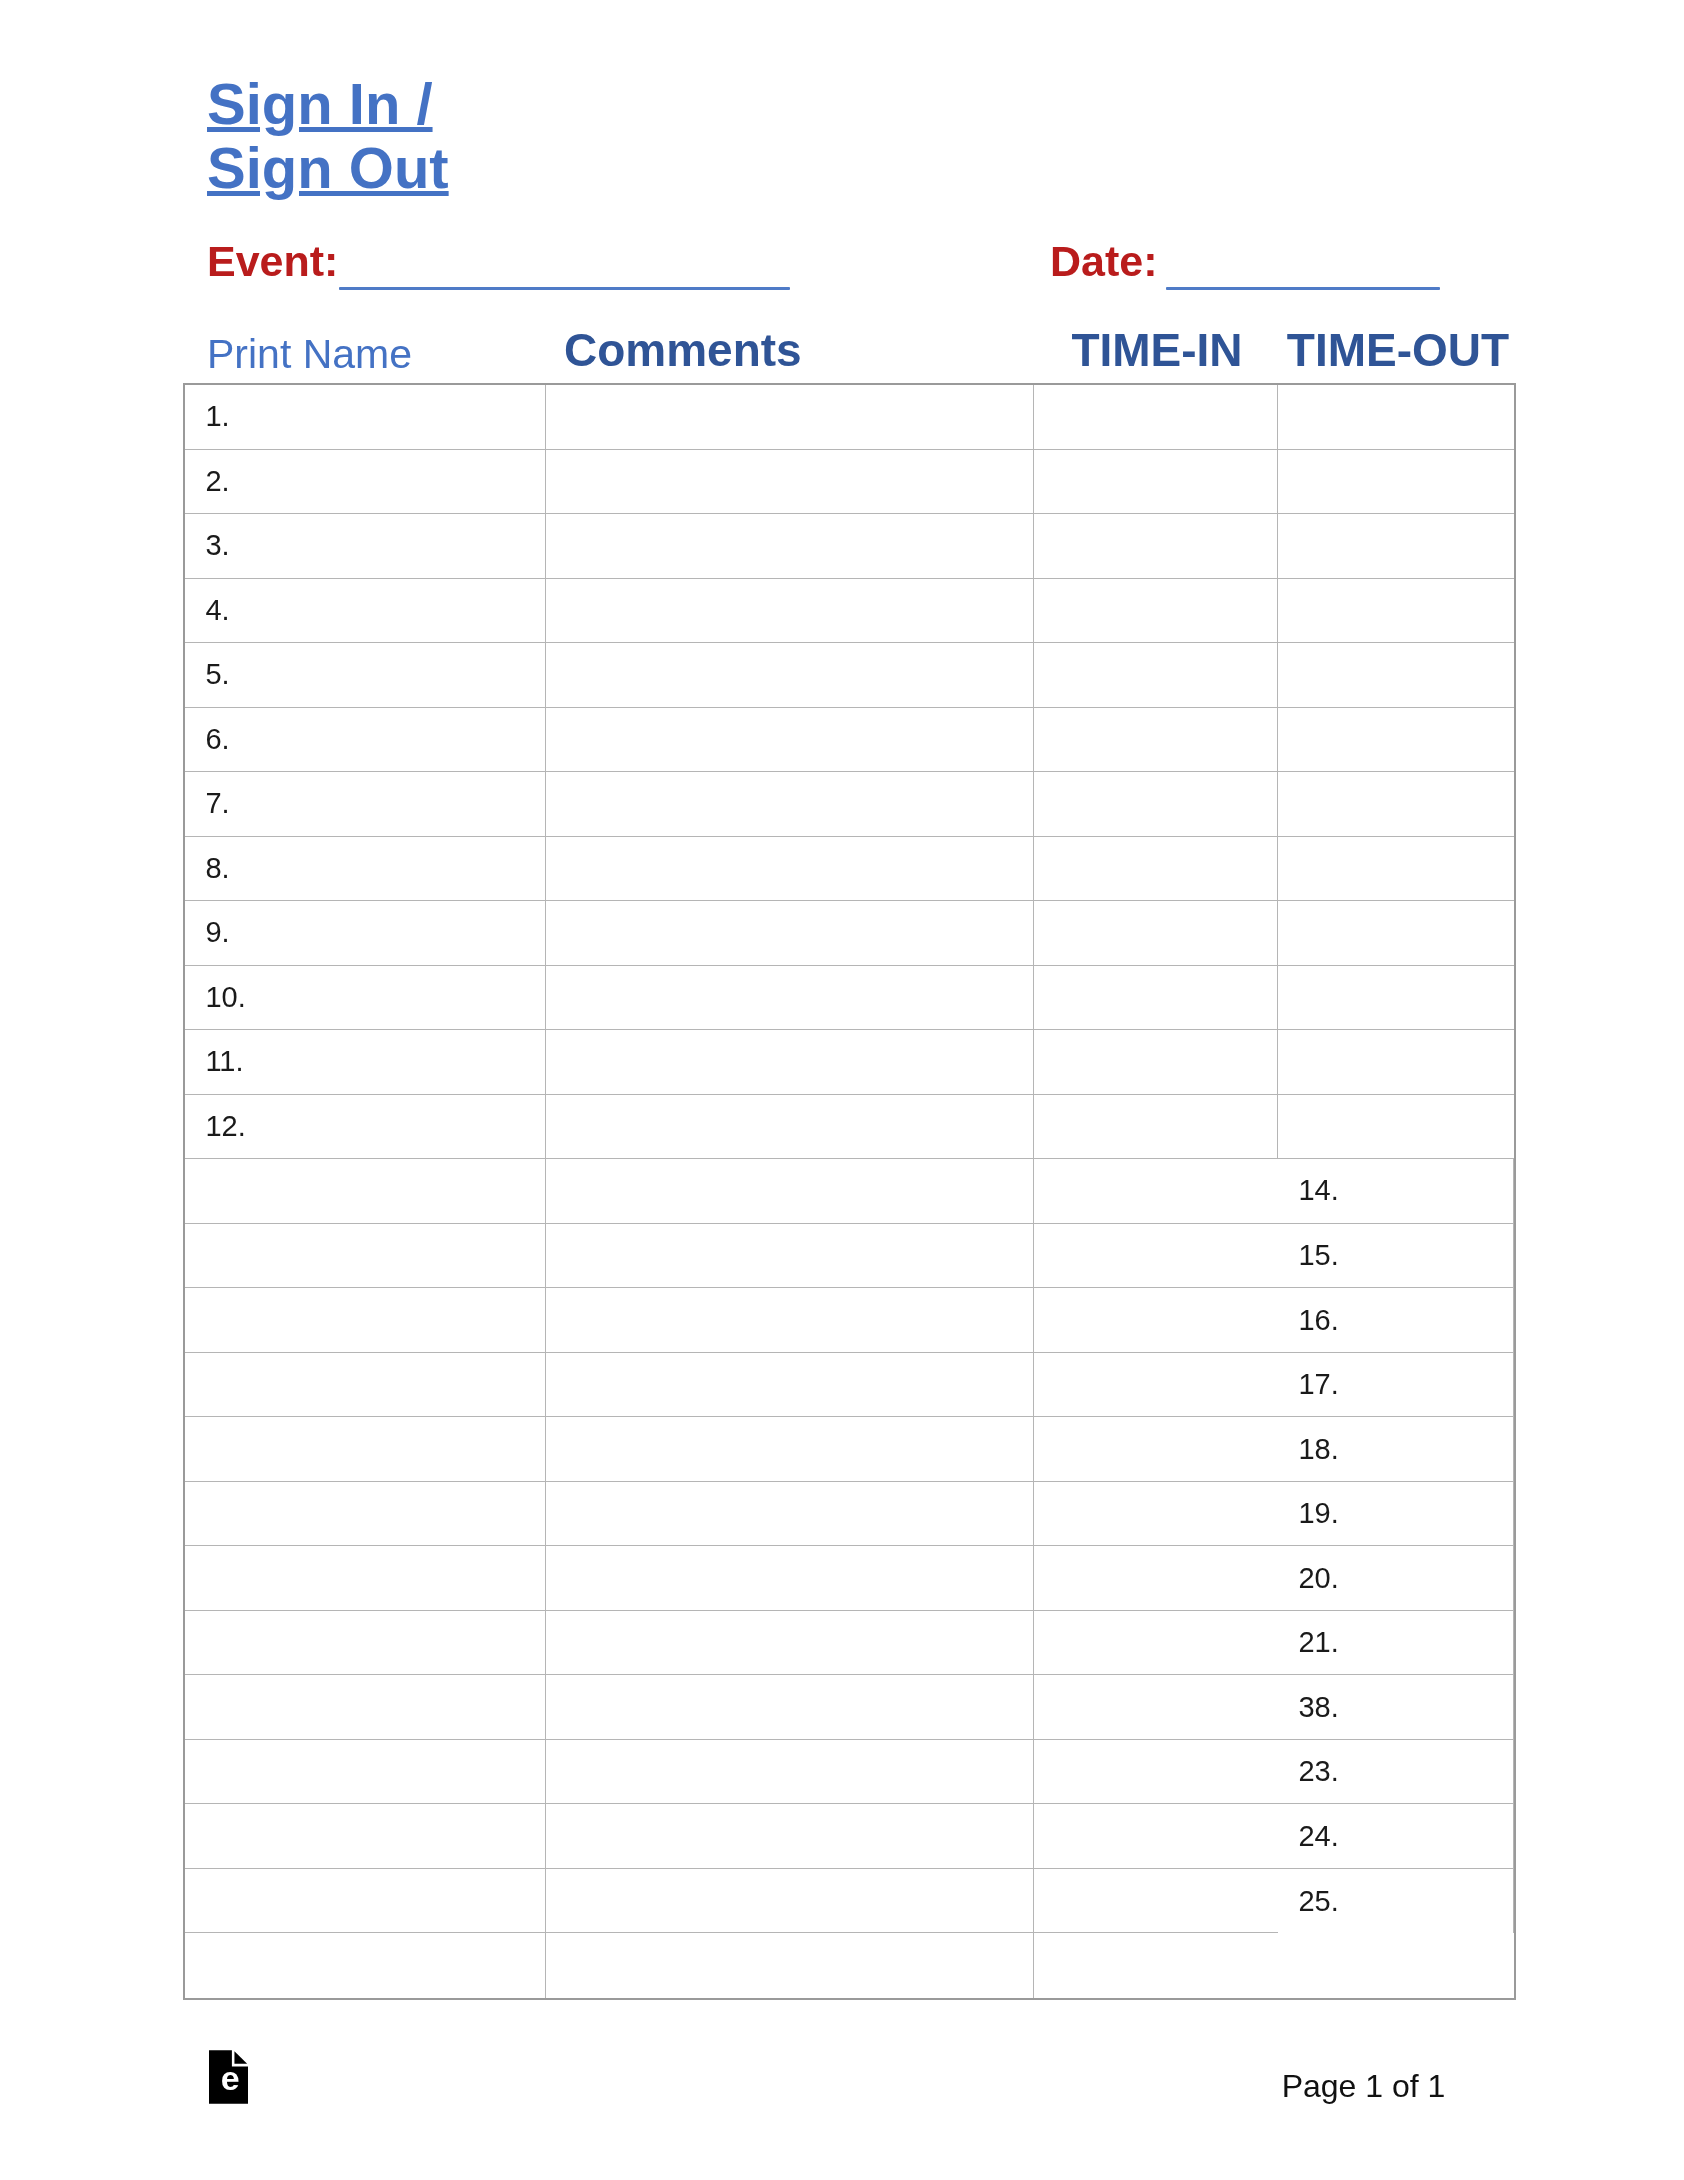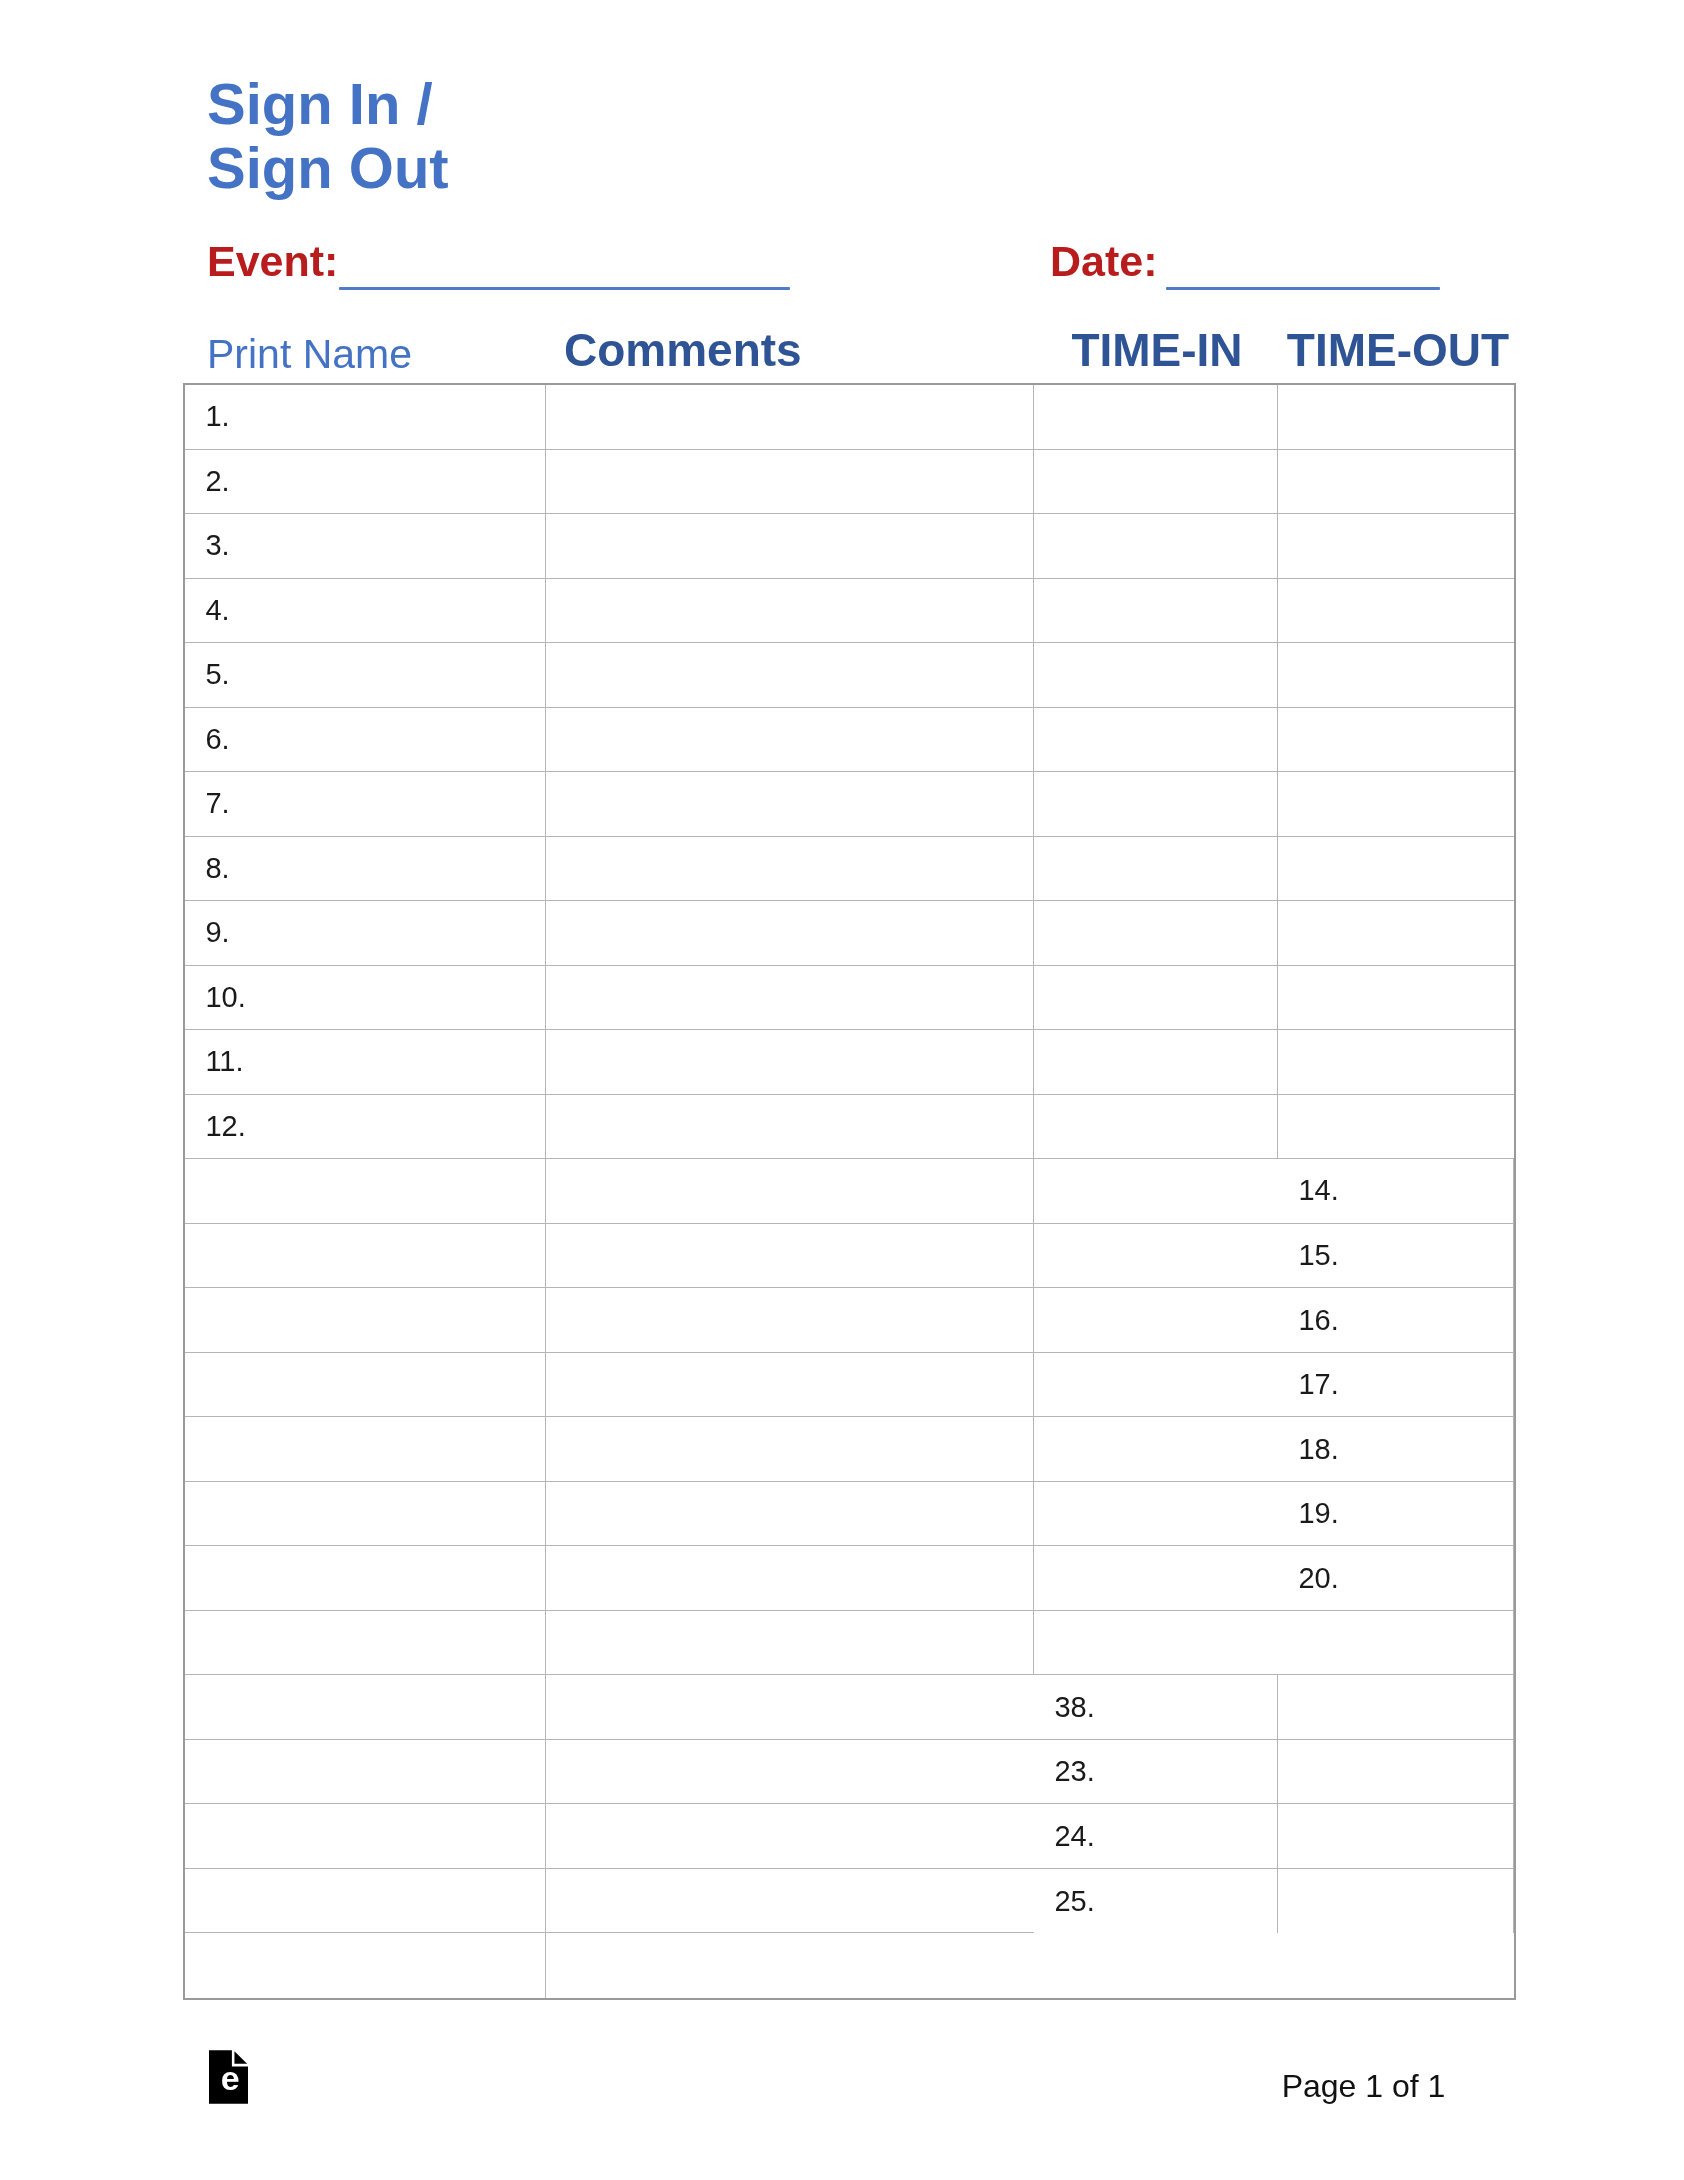--- a/index.html
+++ b/index.html
@@ -7,21 +7,21 @@
     position:relative;
     width:1685px;height:2181px;
     background:#ffffff;
     font-family:"Liberation Sans", sans-serif;
     overflow:hidden;
   }
   
   .title{
     position:absolute;left:207px;top:72px;
     font-size:58px;line-height:64px;font-weight:bold;
-    color:#4472C4;letter-spacing:0px;
+    color:#4472C4;letter-spacing:0px;text-decoration:underline;
   }
   
   .field-label{
     position:absolute;top:235px;
     font-size:43px;line-height:53px;font-weight:700;
     color:#b91c1c;
   }
   .event-label{left:207px;}
   .date-label{left:1050px;}
   .fill-line{
@@ -183,20 +183,21 @@
     <div class="cell num-cell">19.</div>
     <div class="cell"></div>
     <div class="cell"></div>
     <div class="cell last-col"></div>
 
     <div class="cell num-cell">20.</div>
     <div class="cell"></div>
     <div class="cell"></div>
     <div class="cell last-col"></div>
 
+    <div class="cell num-cell">21.</div>
     <div class="cell"></div>
     <div class="cell"></div>
     <div class="cell last-col"></div>
 
     <div class="cell num-cell">38.</div>
     <div class="cell"></div>
     <div class="cell"></div>
     <div class="cell last-col"></div>
 
     <div class="cell num-cell">23.</div>

